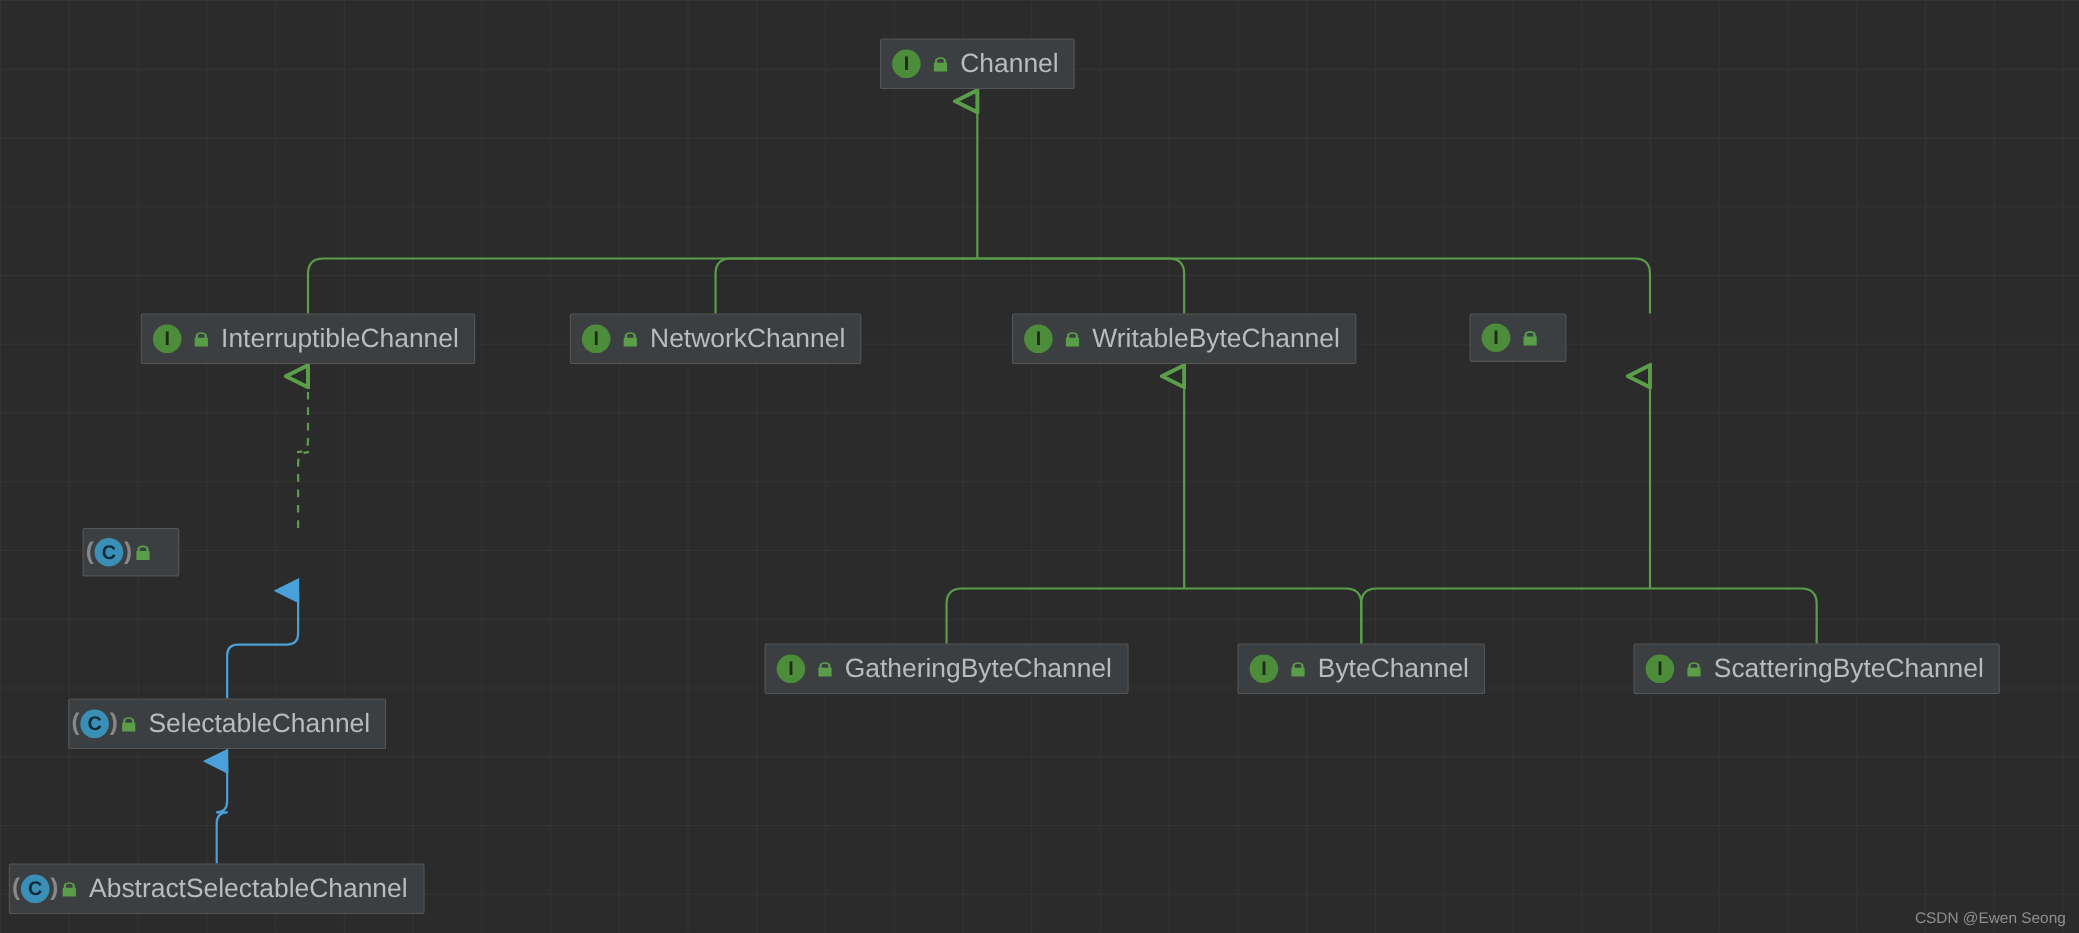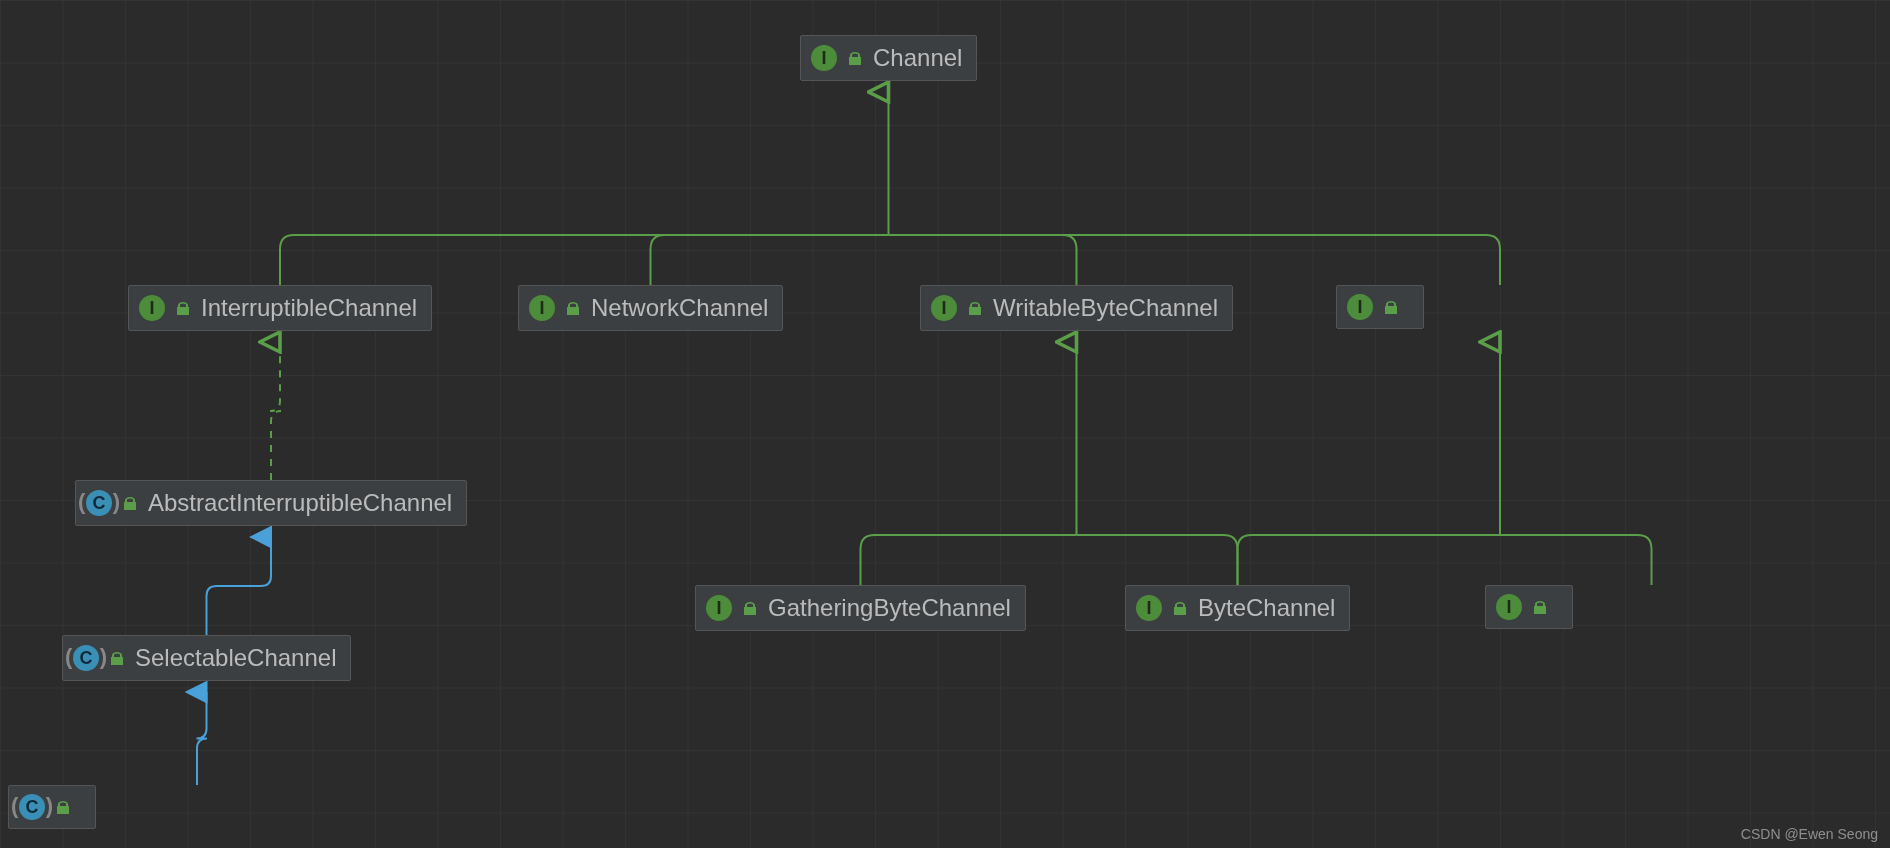--- a/index.html
+++ b/index.html
@@ -139,38 +139,38 @@
         </svg>
       </span>
     </div>
     <div class="node" style="left: 75px; top: 480px;">
       <span class="icon-c paren-wrap">C</span>
       <span class="lock-icon">
         <svg viewBox="0 0 16 16">
           <path d="M3 7 V5 a5 3 0 0 1 10 0 V7 H11 V5 a3 1.5 0 0 0 -6 0 V7 Z M2 7 H14 V15 H2 Z" fill="#5a9e4a"></path>
         </svg>
       </span>
-      <span>AbstractInterruptibleChannel</span>
     </div>
     <div class="node" style="left: 62px; top: 635px;">
       <span class="icon-c paren-wrap">C</span>
       <span class="lock-icon">
         <svg viewBox="0 0 16 16">
           <path d="M3 7 V5 a5 3 0 0 1 10 0 V7 H11 V5 a3 1.5 0 0 0 -6 0 V7 Z M2 7 H14 V15 H2 Z" fill="#5a9e4a"></path>
         </svg>
       </span>
       <span>SelectableChannel</span>
     </div>
     <div class="node" style="left: 8px; top: 785px;">
       <span class="icon-c paren-wrap">C</span>
       <span class="lock-icon">
         <svg viewBox="0 0 16 16">
           <path d="M3 7 V5 a5 3 0 0 1 10 0 V7 H11 V5 a3 1.5 0 0 0 -6 0 V7 Z M2 7 H14 V15 H2 Z" fill="#5a9e4a"></path>
         </svg>
       </span>
+      <span>AbstractSelectableChannel</span>
     </div>
     <div class="node" style="left: 695px; top: 585px;">
       <span class="icon-i">I</span>
       <span class="lock-icon">
         <svg viewBox="0 0 16 16">
           <path d="M3 7 V5 a5 3 0 0 1 10 0 V7 H11 V5 a3 1.5 0 0 0 -6 0 V7 Z M2 7 H14 V15 H2 Z" fill="#5a9e4a"></path>
         </svg>
       </span>
       <span>GatheringByteChannel</span>
     </div>
@@ -183,16 +183,17 @@
       </span>
       <span>ByteChannel</span>
     </div>
     <div class="node" style="left: 1485px; top: 585px;">
       <span class="icon-i">I</span>
       <span class="lock-icon">
         <svg viewBox="0 0 16 16">
           <path d="M3 7 V5 a5 3 0 0 1 10 0 V7 H11 V5 a3 1.5 0 0 0 -6 0 V7 Z M2 7 H14 V15 H2 Z" fill="#5a9e4a"></path>
         </svg>
       </span>
+      <span>ScatteringByteChannel</span>
     </div>
   </div>
 
 <div class="watermark">CSDN @Ewen Seong</div>
 
 </body></html>

